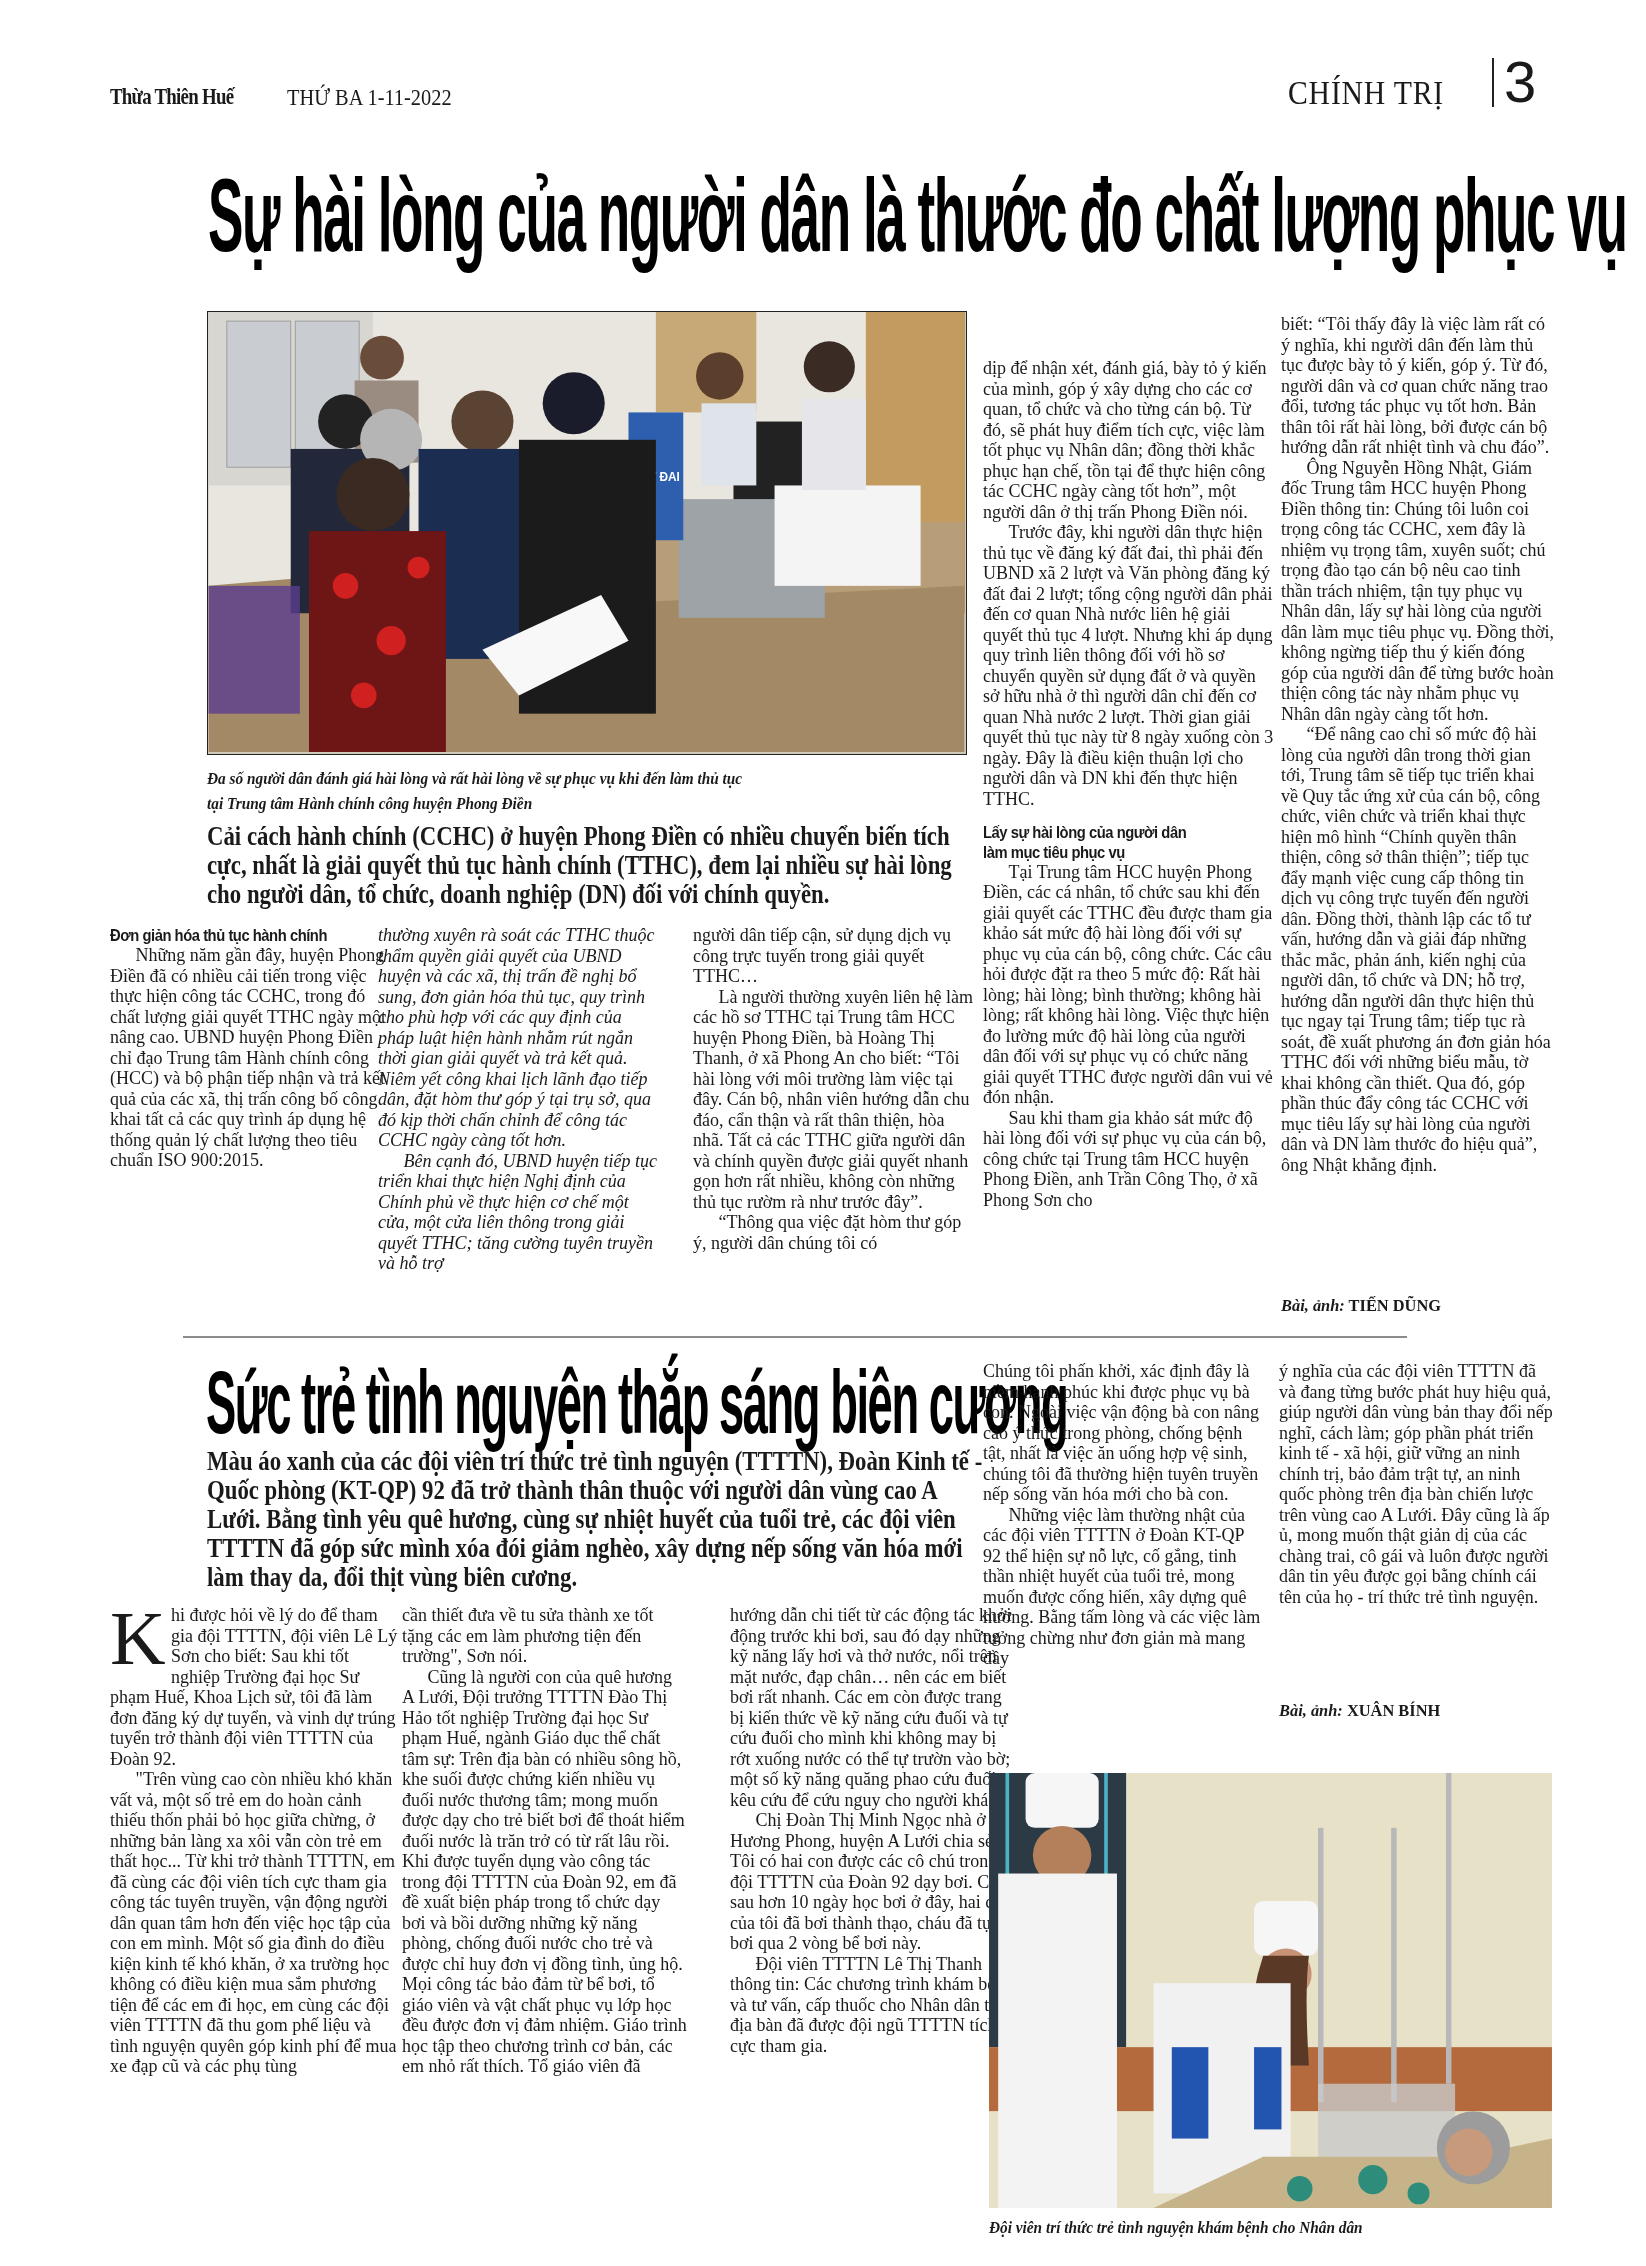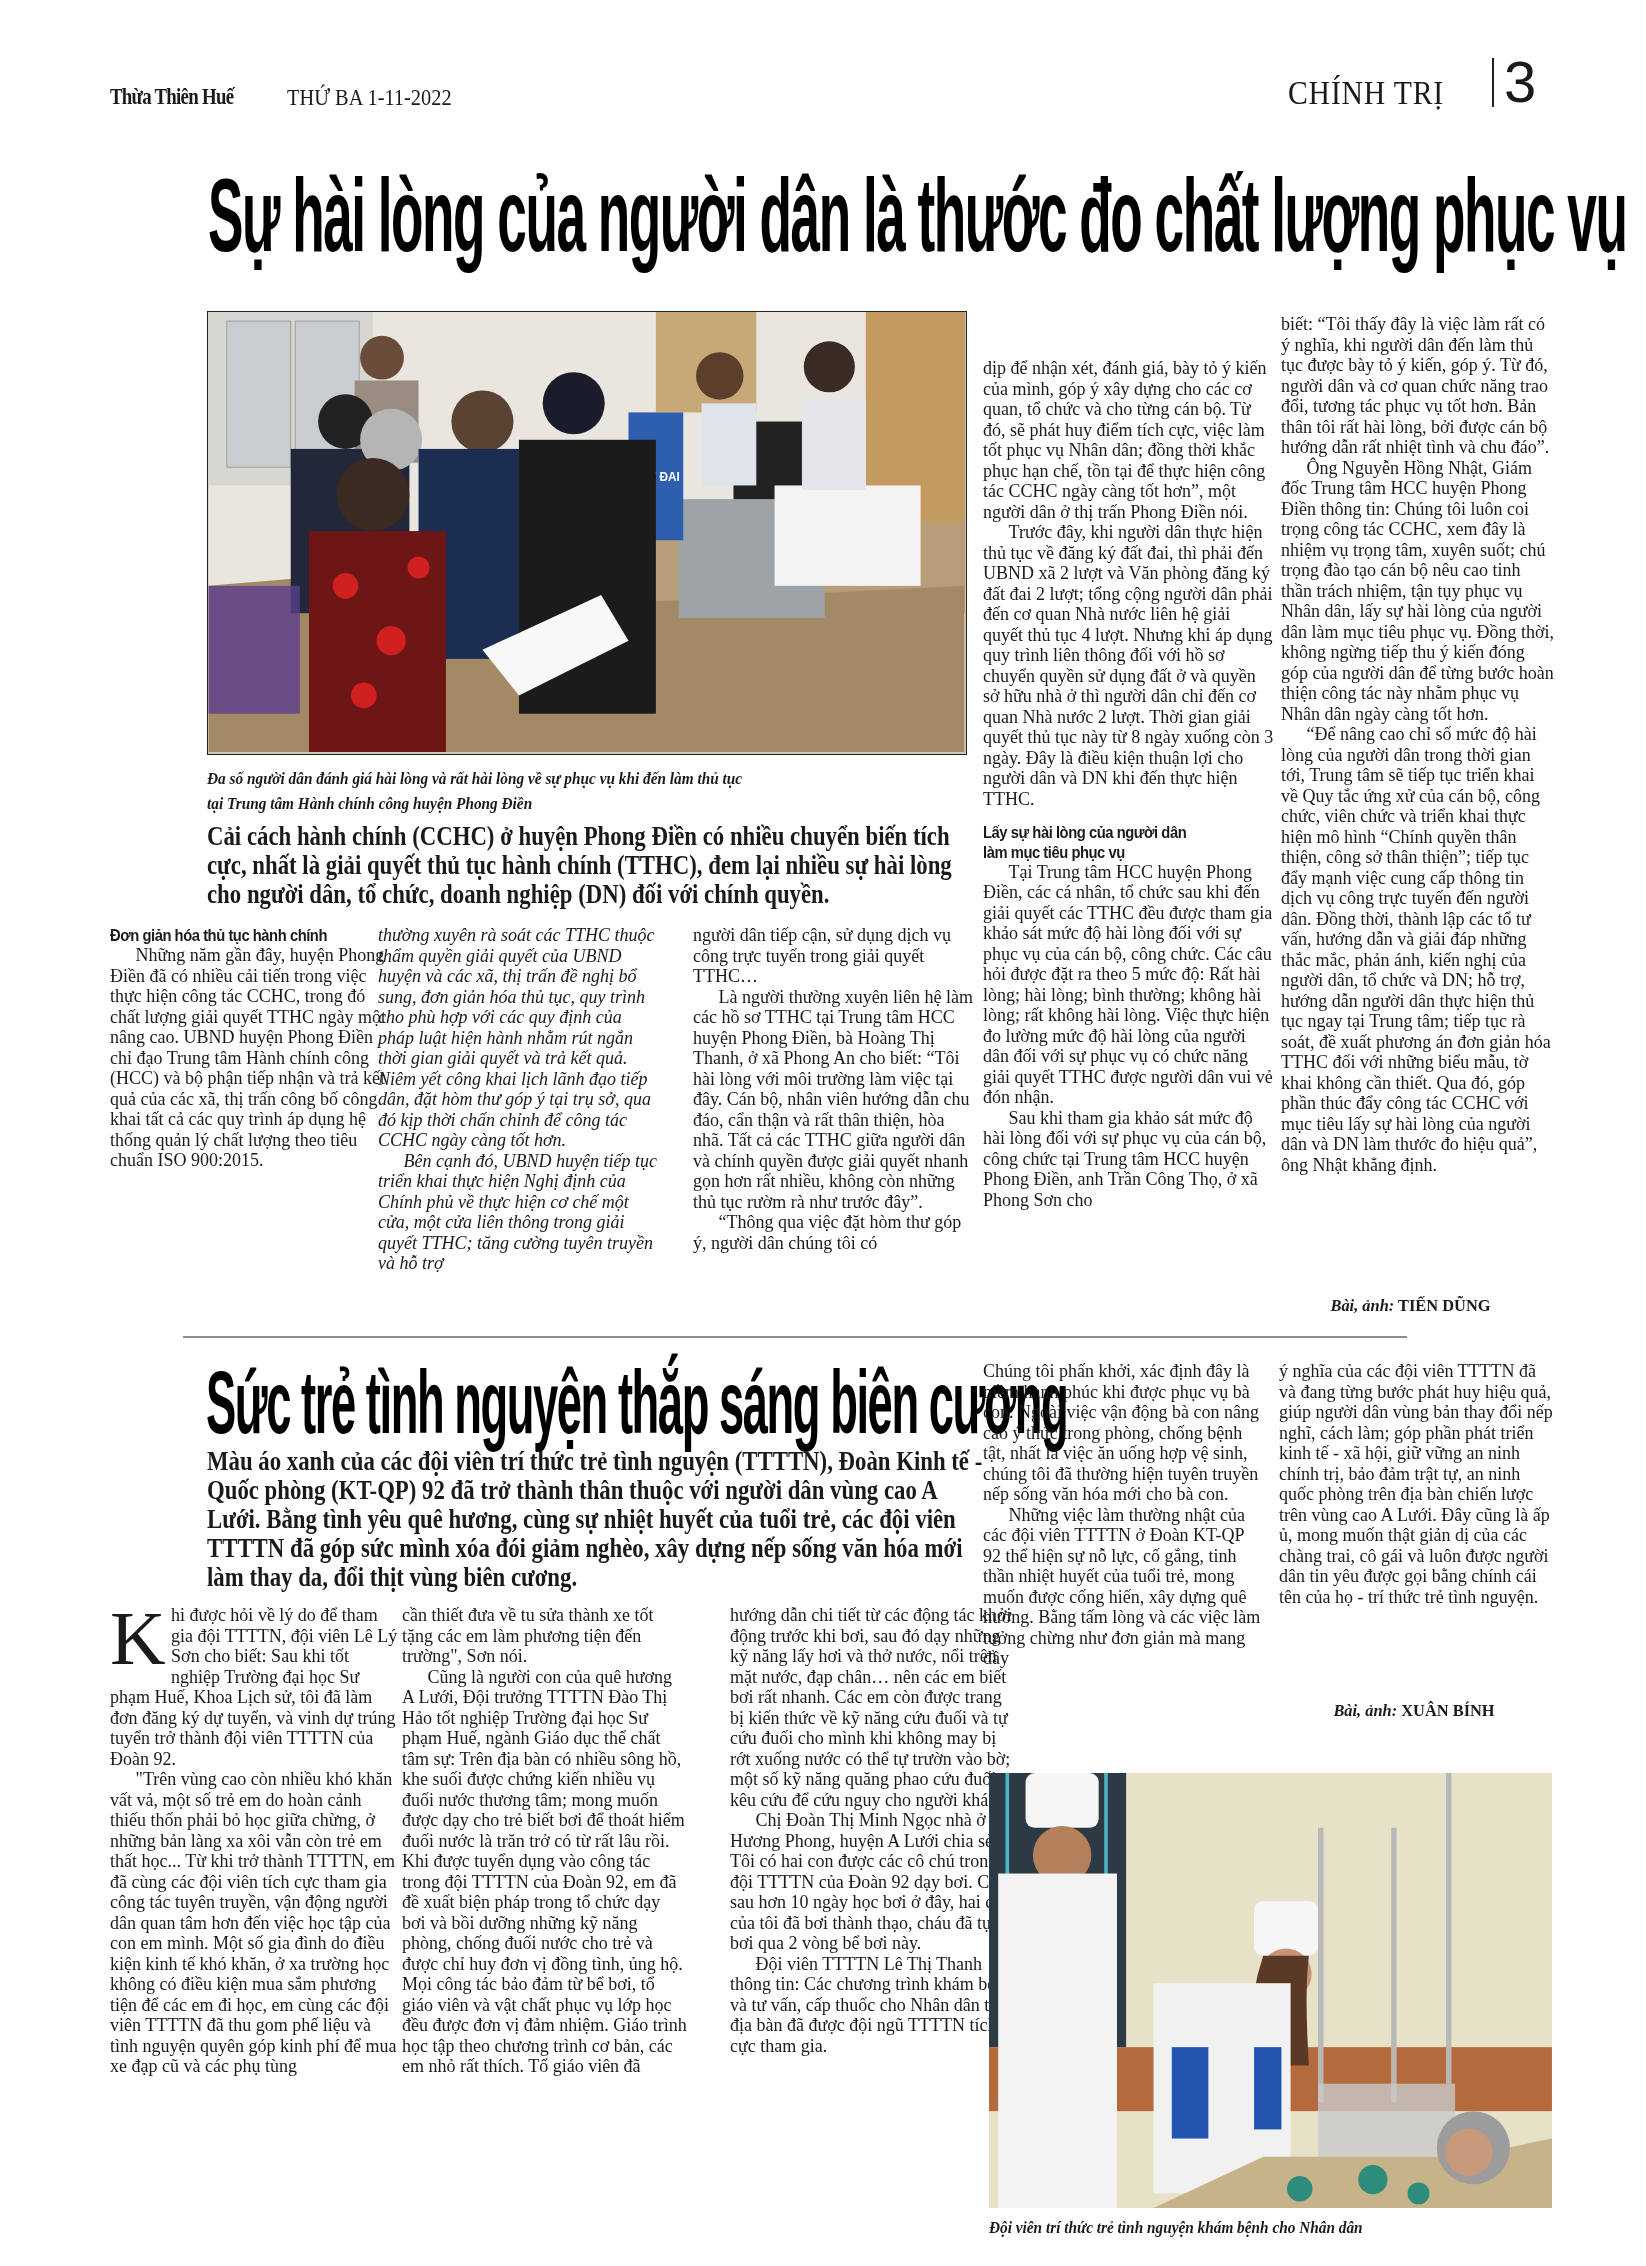--- a/index.html
+++ b/index.html
@@ -24,21 +24,21 @@
   .cap2 { left: 989px; top: 2215px; }
   
   .lead { font-weight: bold; font-size: 26.5px; line-height: 29px; transform: scaleX(0.86); transform-origin: left top; width: 877px; }
   .lead1 { left: 207px; top: 822px; }
   .lead2 { left: 207px; top: 1447px; width: 914px; }
   
   .col { font-size: 18px; line-height: 20.5px; text-align: left; }
   .col p { margin: 0; text-indent: 25.6px; }
   .col p.noindent { text-indent: 0; }
   .subhead { font-family: "Liberation Sans", sans-serif; font-weight: bold; font-size: 16.4px; line-height: 20px; letter-spacing: -0.5px; transform: scaleX(0.9); transform-origin: left; white-space: nowrap; }
-  .byline { text-align: center; font-size: 16.4px; font-weight: bold; }
+  .byline { text-align: left; font-size: 16.4px; font-weight: bold; }
   .byline i { font-style: italic; }
   .rule { height: 1.8px; background: #8c8c8c; }
   .dropcap { float: left; font-size: 77px; line-height: 62px; margin: 1.8px 5.5px 0 0; font-family: "Liberation Serif", serif; }
 </style>
 </head>
 <body>
 
 <div class="abs mast-paper">Thừa Thiên Huế</div>
 <div class="abs mast-date">THỨ BA 1-11-2022</div>
 <div class="abs mast-section">CHÍNH TRỊ</div>

